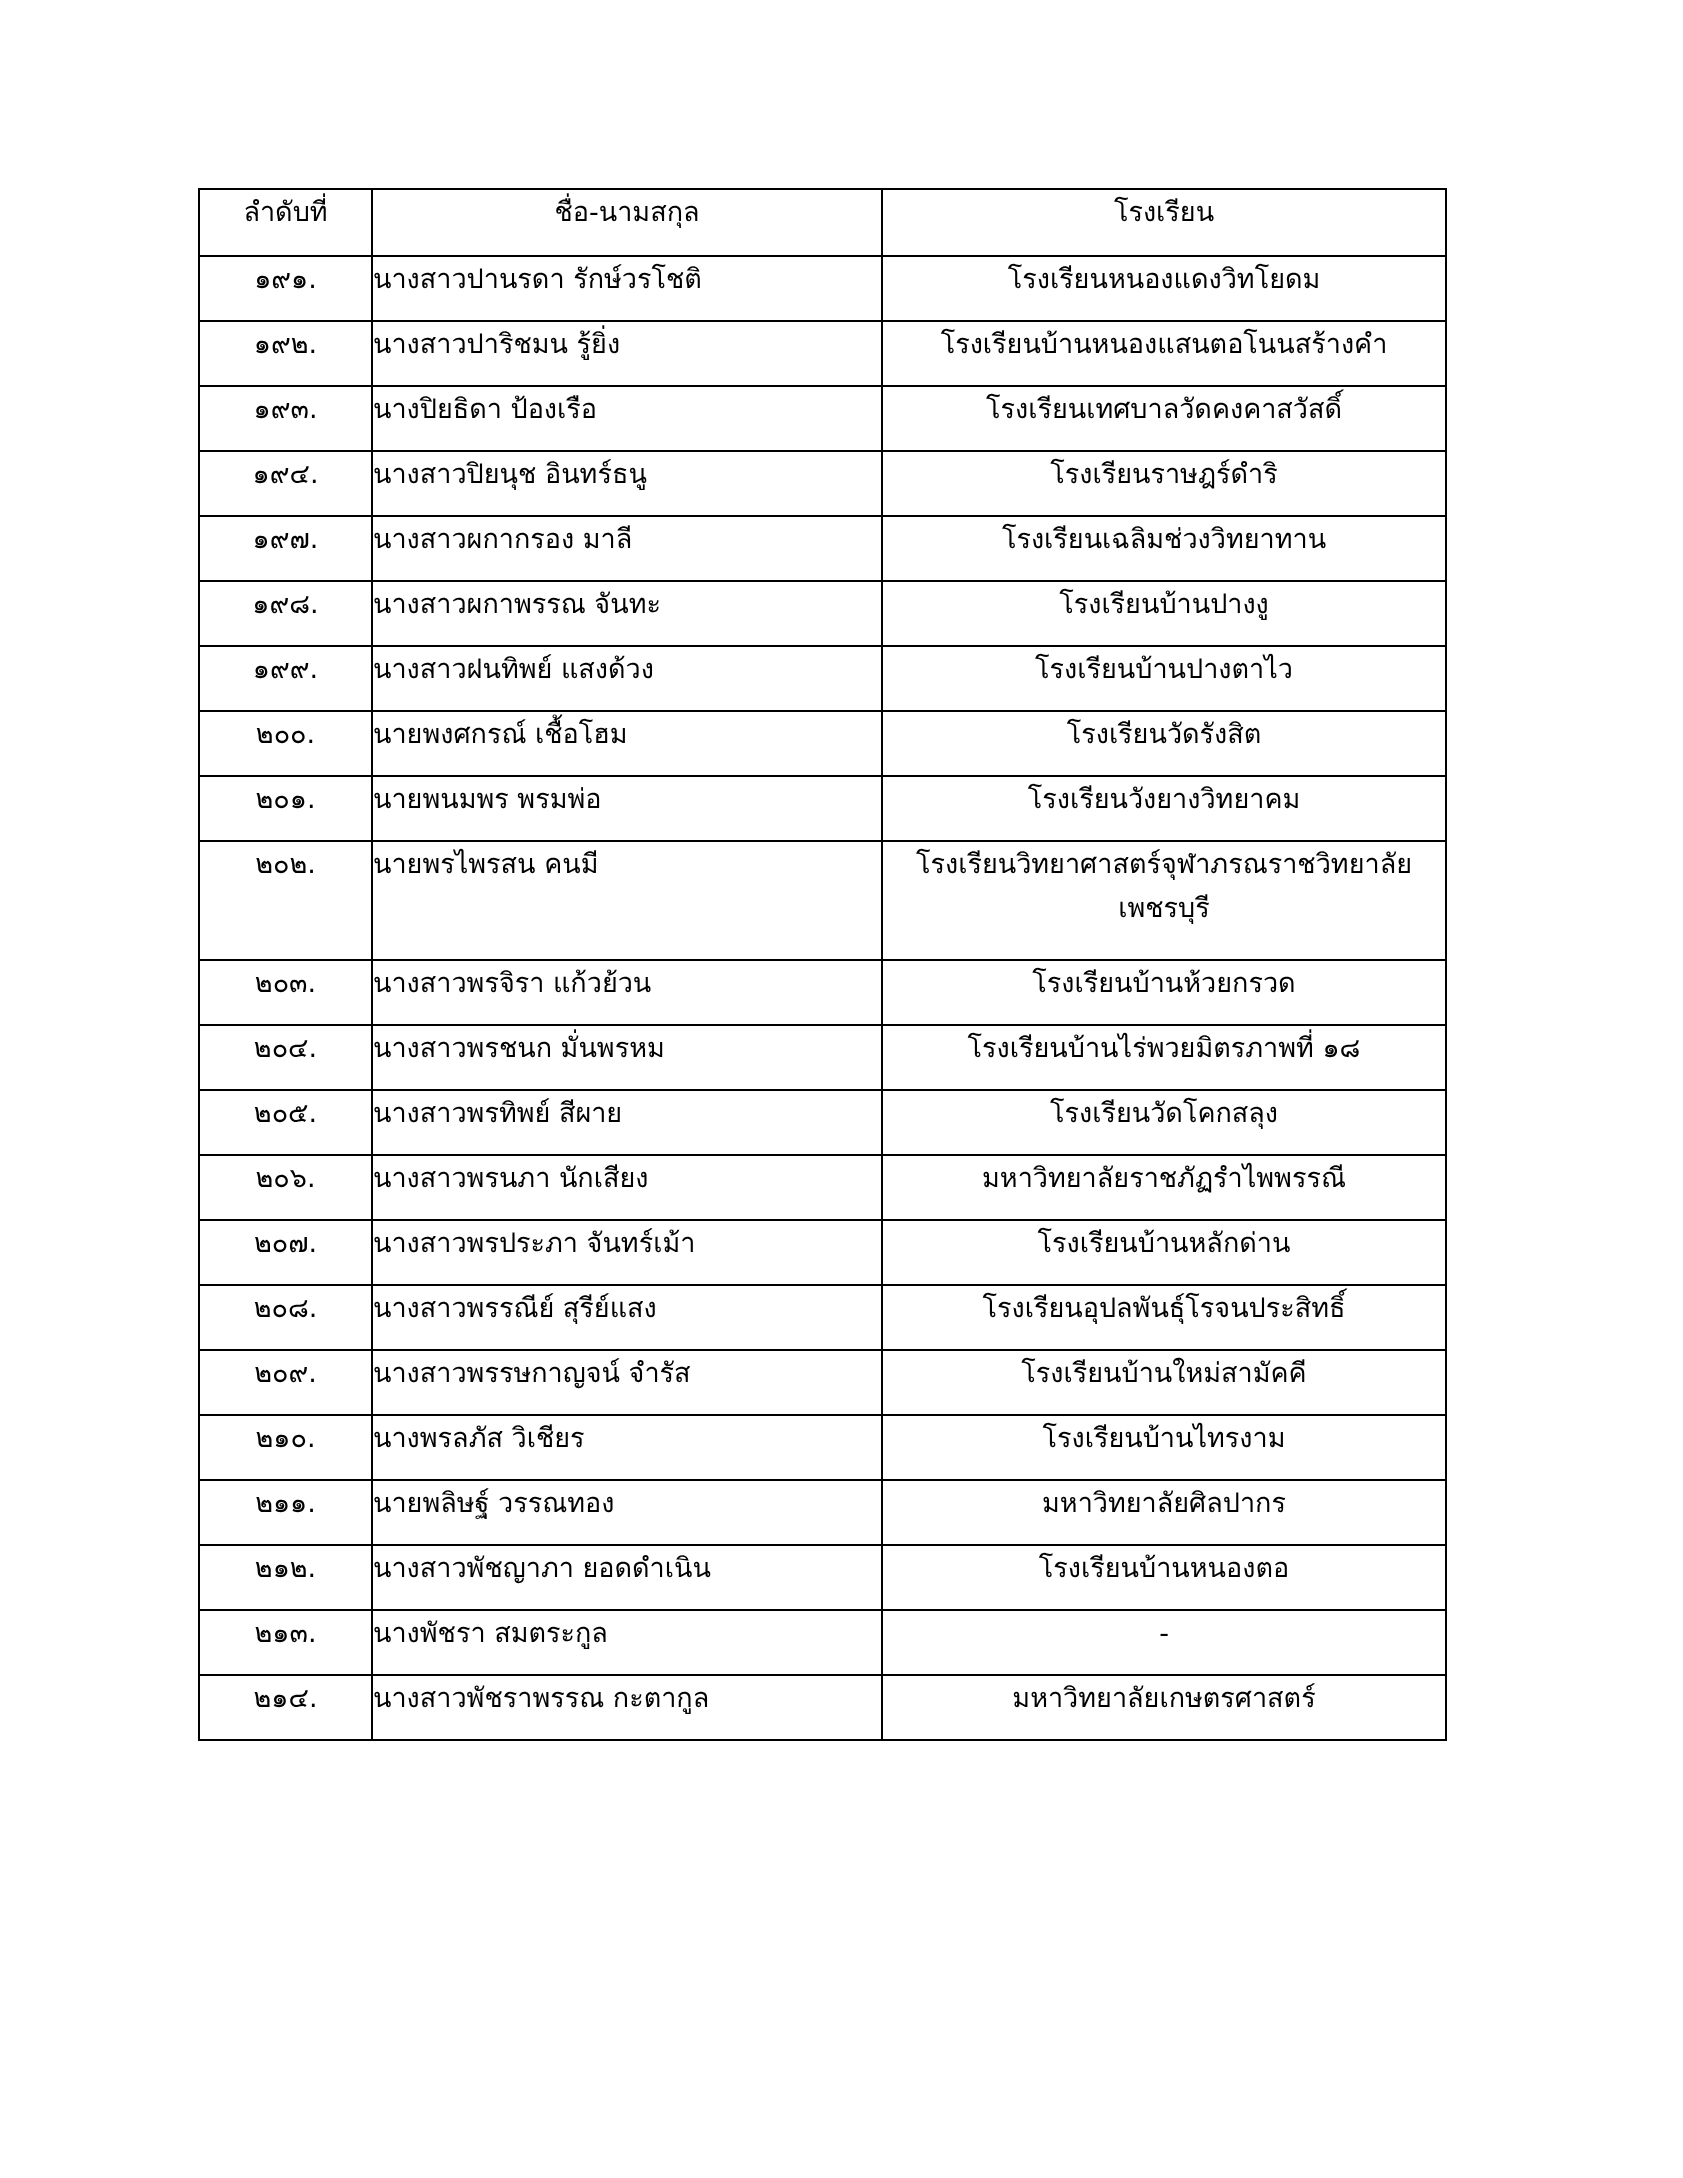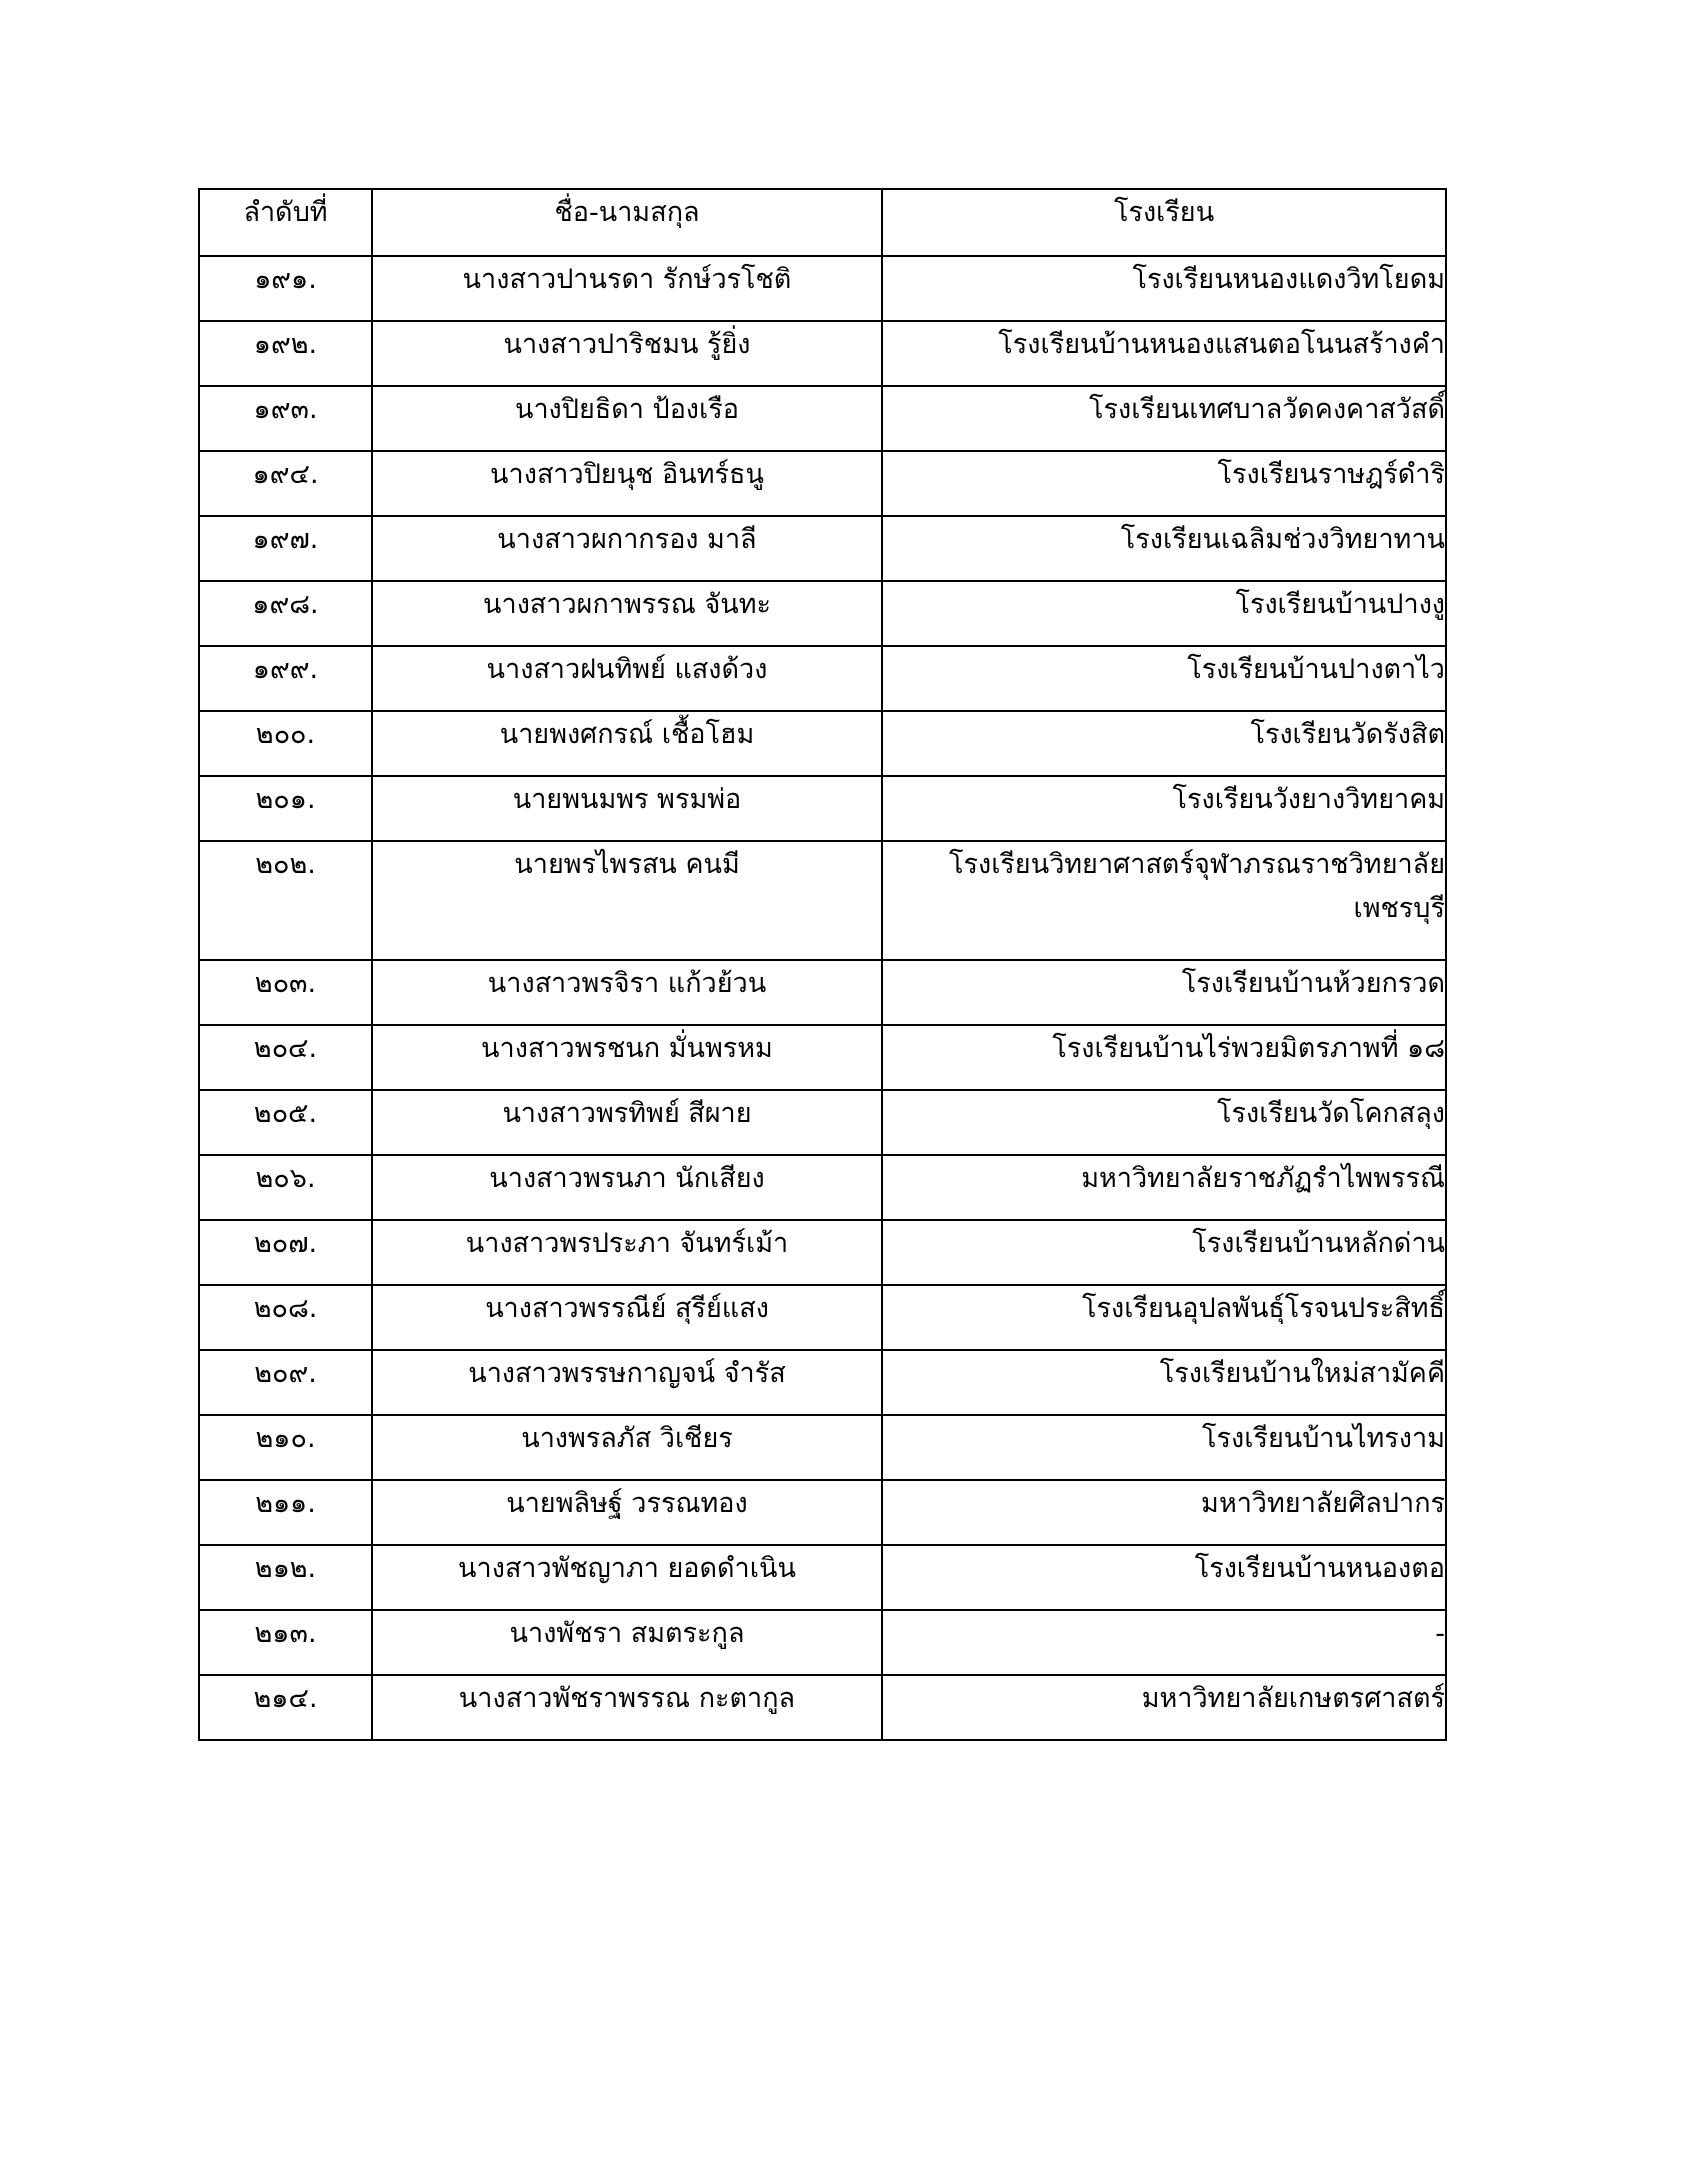--- a/index.html
+++ b/index.html
@@ -66,26 +66,26 @@
     height: 63px;
     padding-top: 11px;
     padding-bottom: 12px;
   }
   td.col-no {
     text-align: center;
     padding-top: 18px;
   }
   td.col-name {
     padding-left: 18px;
-    text-align: center;
+    text-align: left;
     margin-left: 48px;
   }
   td.col-school {
     padding-left: 14px;
-    text-align: right;
+    text-align: center;
   }
   td.col-school .line2 {
     display: block;
   }
   tr.tall td {
     height: 117px;
   }
 </style>
 </head>
 <body>

